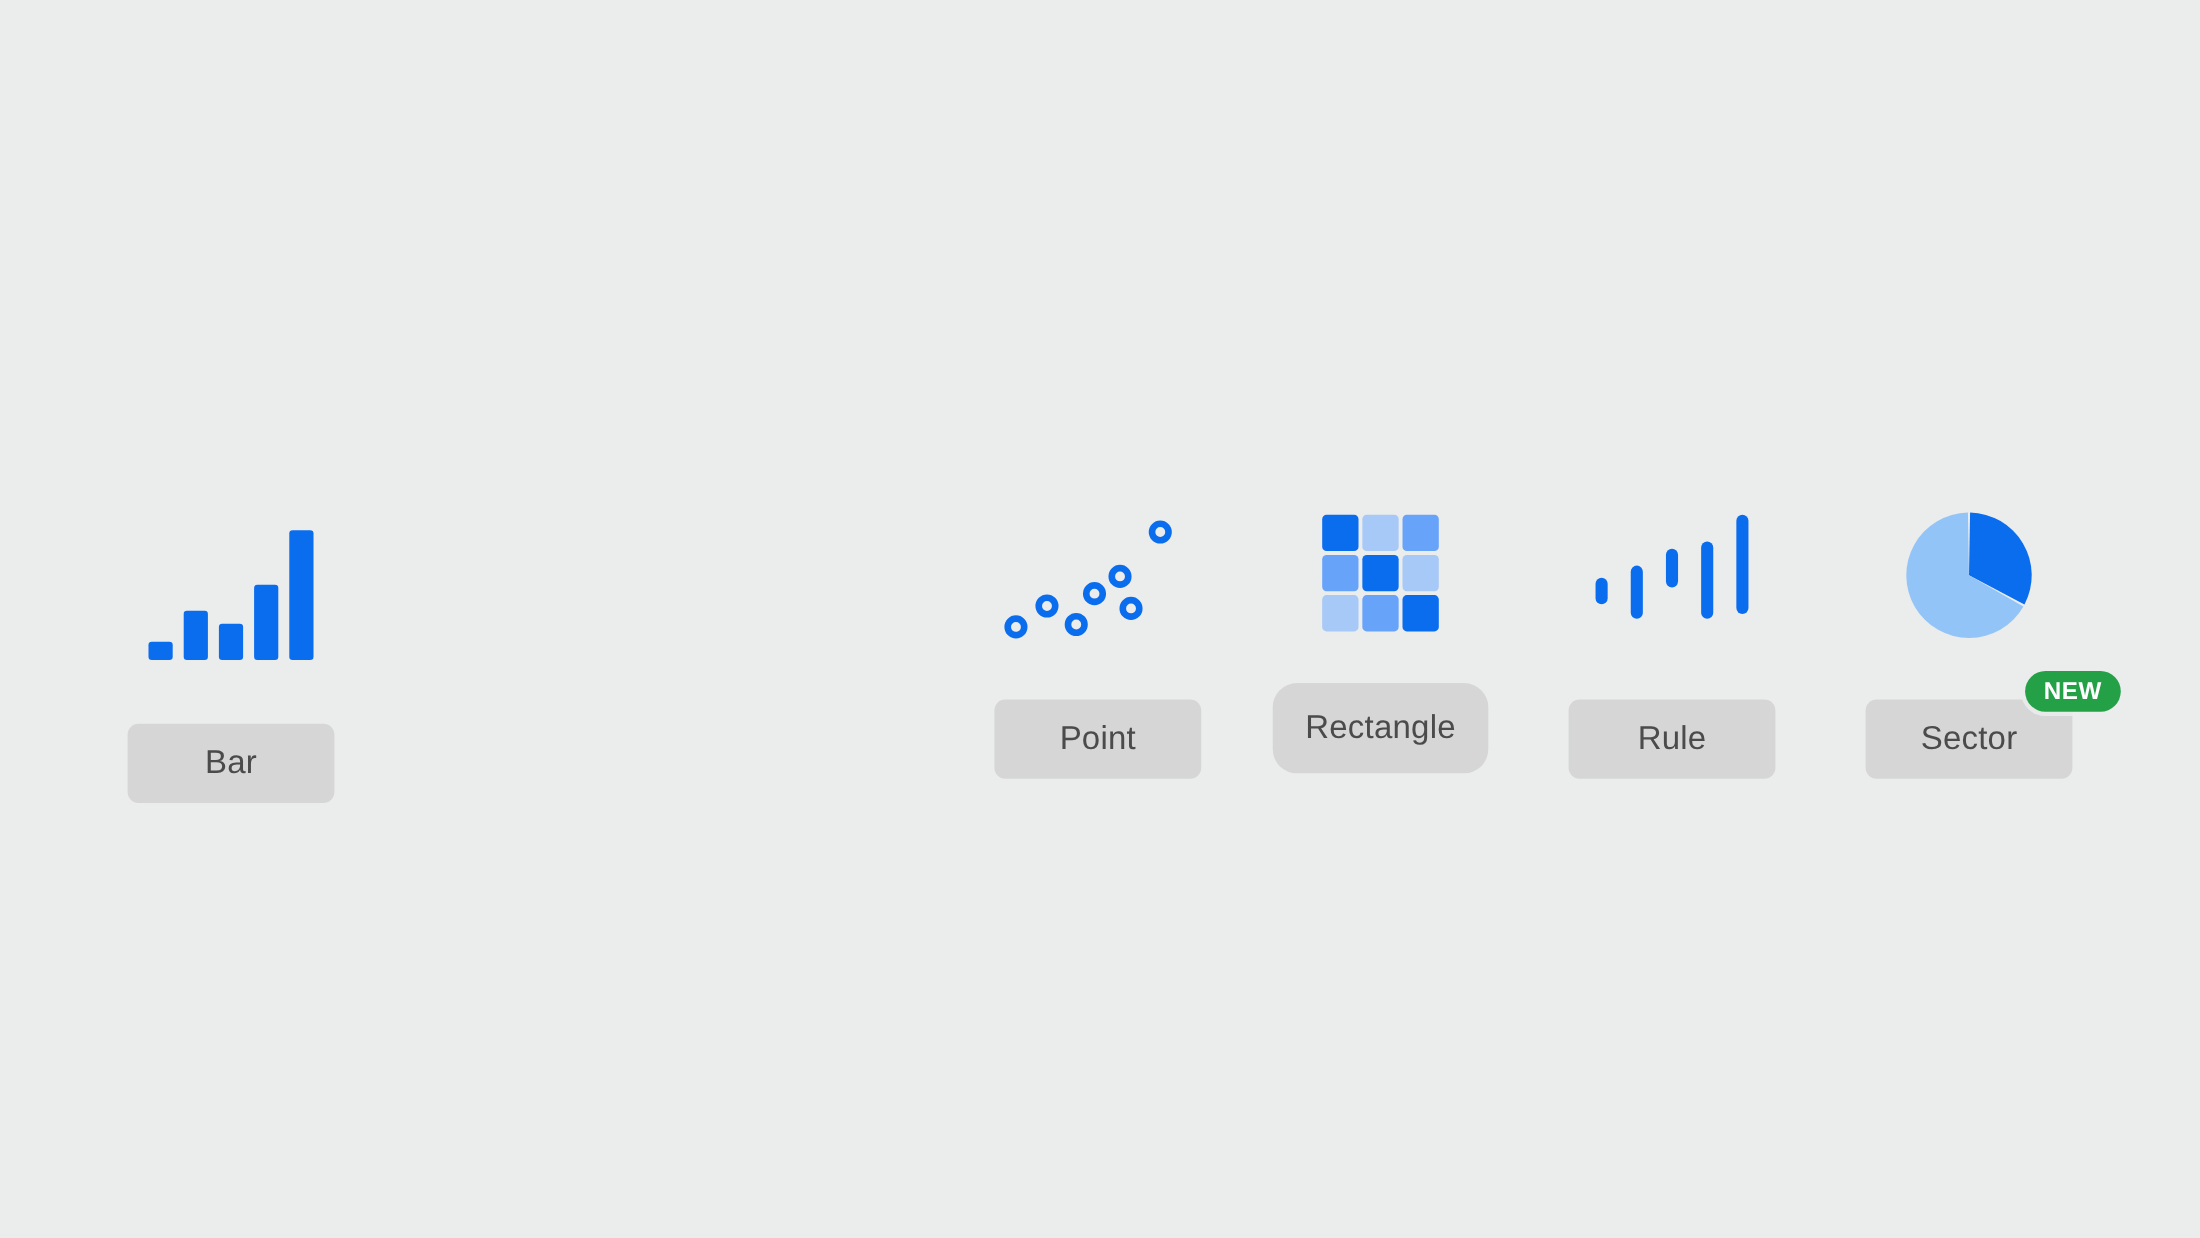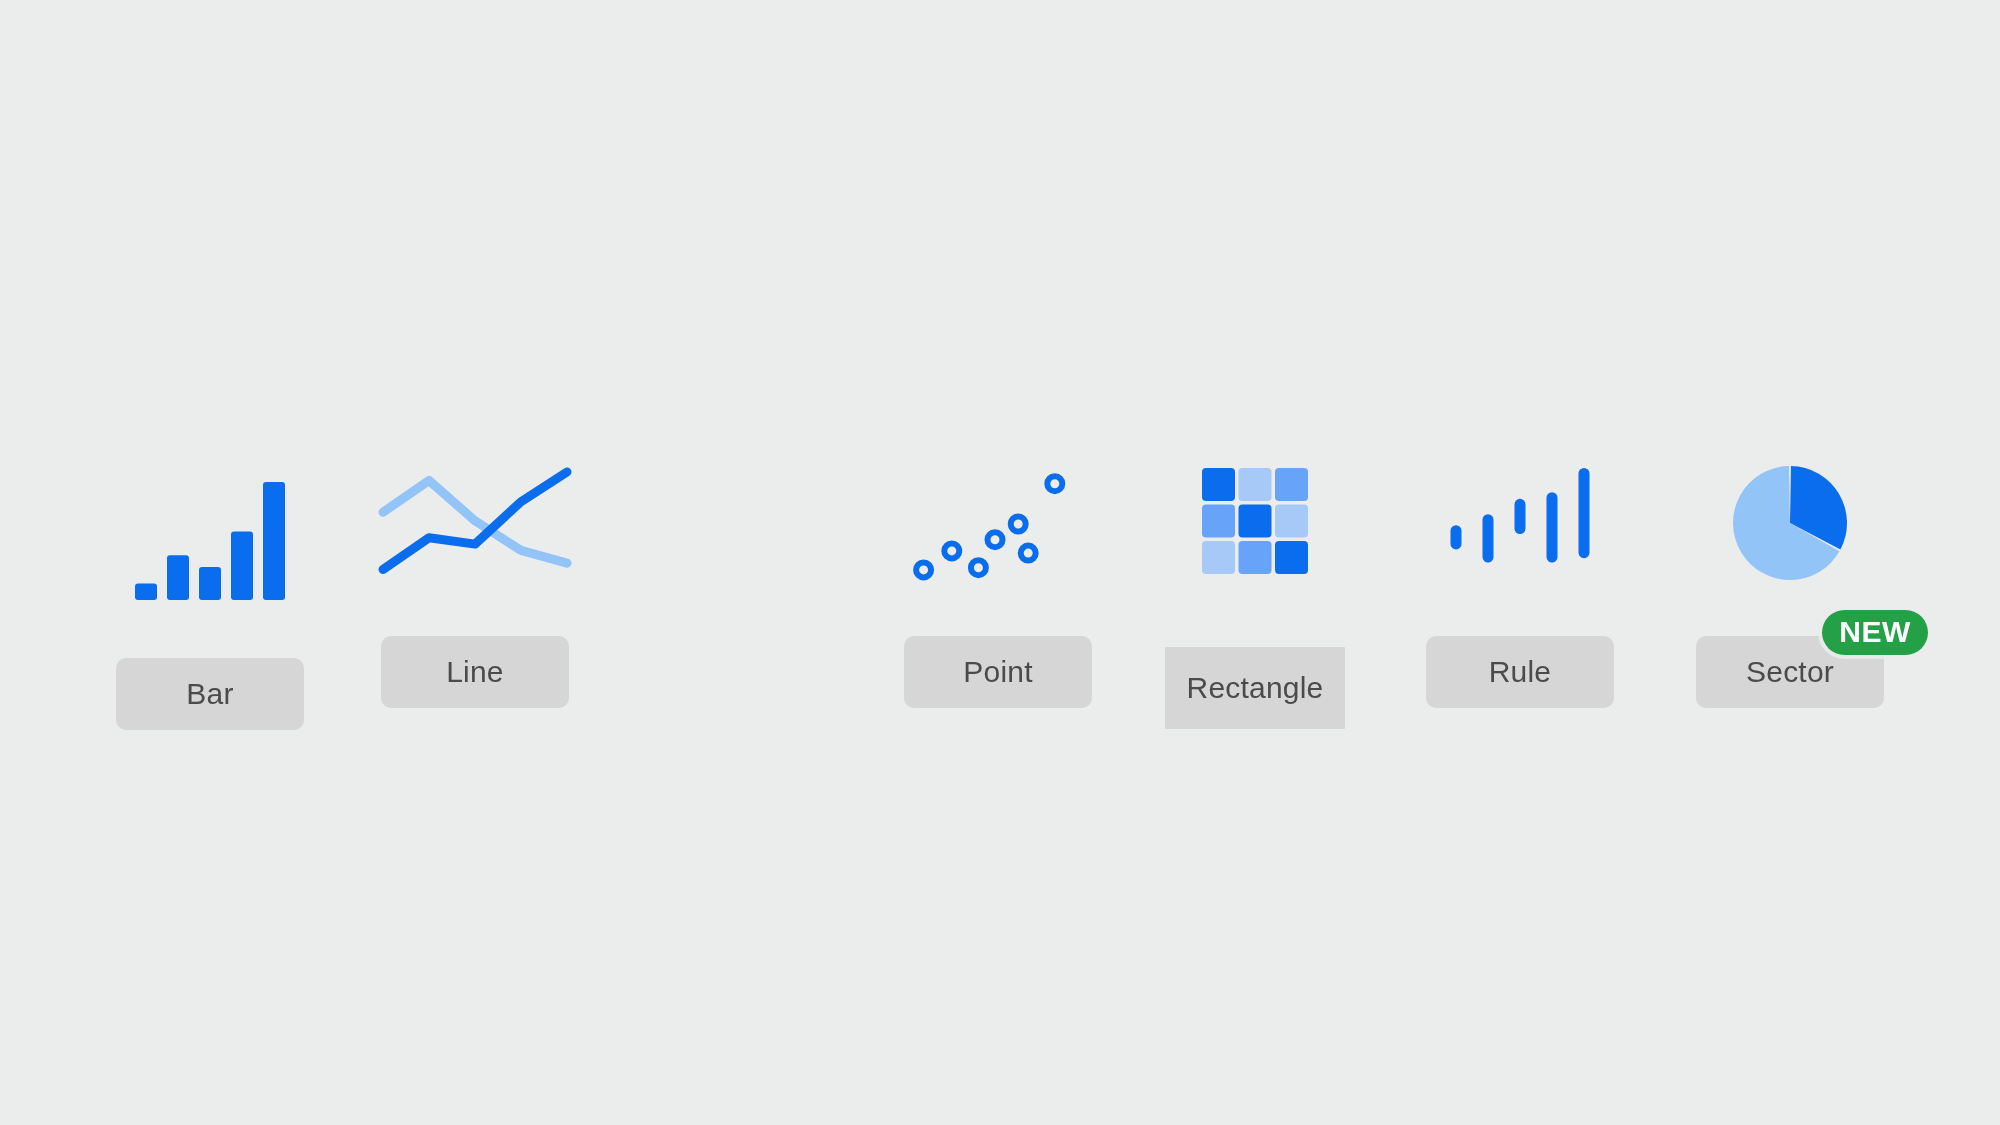--- a/index.html
+++ b/index.html
@@ -58,34 +58,34 @@
     height: 72px;
     display: flex;
     align-items: center;
     justify-content: center;
     box-sizing: border-box;
     cursor: pointer;
     white-space: nowrap;
   }
 
   .mark-button.is-hovered {
-    width: 180px;
+    width: 196px;
     height: 82px;
-    margin-top: 37px;
-    border-radius: 1px;
+    margin-top: 11px;
+    border-radius: 22px;
   }
 
   .new-badge {
     position: absolute;
     top: -26px;
     right: -44px;
     background: #24a147;
     color: #ffffff;
     font-family: "Liberation Sans", sans-serif;
-    font-size: 30px;
+    font-size: 22px;
     font-weight: bold;
     letter-spacing: 0.6px;
     border-radius: 999px;
     padding: 7px 17px 8px 17px;
     line-height: 1;
     box-shadow: 0 0 0 4px rgba(235,236,236,0.85);
     white-space: nowrap;
   }
 </style>
 </head>
@@ -97,31 +97,20 @@
         <svg viewBox="0 0 200 160">
           <rect x="25.0" y="111.5" width="22" height="16.5" rx="3" ry="3" fill="#0a6dee"></rect>
           <rect x="57.0" y="83.2" width="22" height="44.8" rx="3" ry="3" fill="#0a6dee"></rect>
           <rect x="89.0" y="95.0" width="22" height="33.0" rx="3" ry="3" fill="#0a6dee"></rect>
           <rect x="121.0" y="59.6" width="22" height="68.4" rx="3" ry="3" fill="#0a6dee"></rect>
           <rect x="153.0" y="10.0" width="22" height="118.0" rx="3" ry="3" fill="#0a6dee"></rect>
         </svg>
       </div>
       <button class="mark-button">
         <span>Bar</span>
-      </button>
-    </div>
-    <div class="mark-card" style="left: 375px; top: 450px;">
-      <div class="mark-icon">
-        <svg viewBox="0 0 200 160">
-          <polyline points="8.0,62.3 54.0,30.5 100.0,70.8 146.0,100.4 192.0,113.2" fill="none" stroke="#93c4f8" stroke-width="9" stroke-linecap="round" stroke-linejoin="round"></polyline>
-          <polyline points="8.0,119.5 54.0,87.7 100.0,94.1 146.0,51.7 192.0,22.0" fill="none" stroke="#0a6dee" stroke-width="9" stroke-linecap="round" stroke-linejoin="round"></polyline>
-        </svg>
-      </div>
-      <button class="mark-button">
-        <span>Line</span>
       </button>
     </div>
     <div class="mark-card" style="left: 898px; top: 450px;">
       <div class="mark-icon">
         <svg viewBox="0 0 200 160">
           <circle cx="25.6" cy="119.9" r="7.5" fill="none" stroke="#0a6dee" stroke-width="6"></circle>
           <circle cx="53.8" cy="100.9" r="7.5" fill="none" stroke="#0a6dee" stroke-width="6"></circle>
           <circle cx="80.4" cy="117.7" r="7.5" fill="none" stroke="#0a6dee" stroke-width="6"></circle>
           <circle cx="97.0" cy="89.7" r="7.5" fill="none" stroke="#0a6dee" stroke-width="6"></circle>
           <circle cx="120.2" cy="74.0" r="7.5" fill="none" stroke="#0a6dee" stroke-width="6"></circle>

